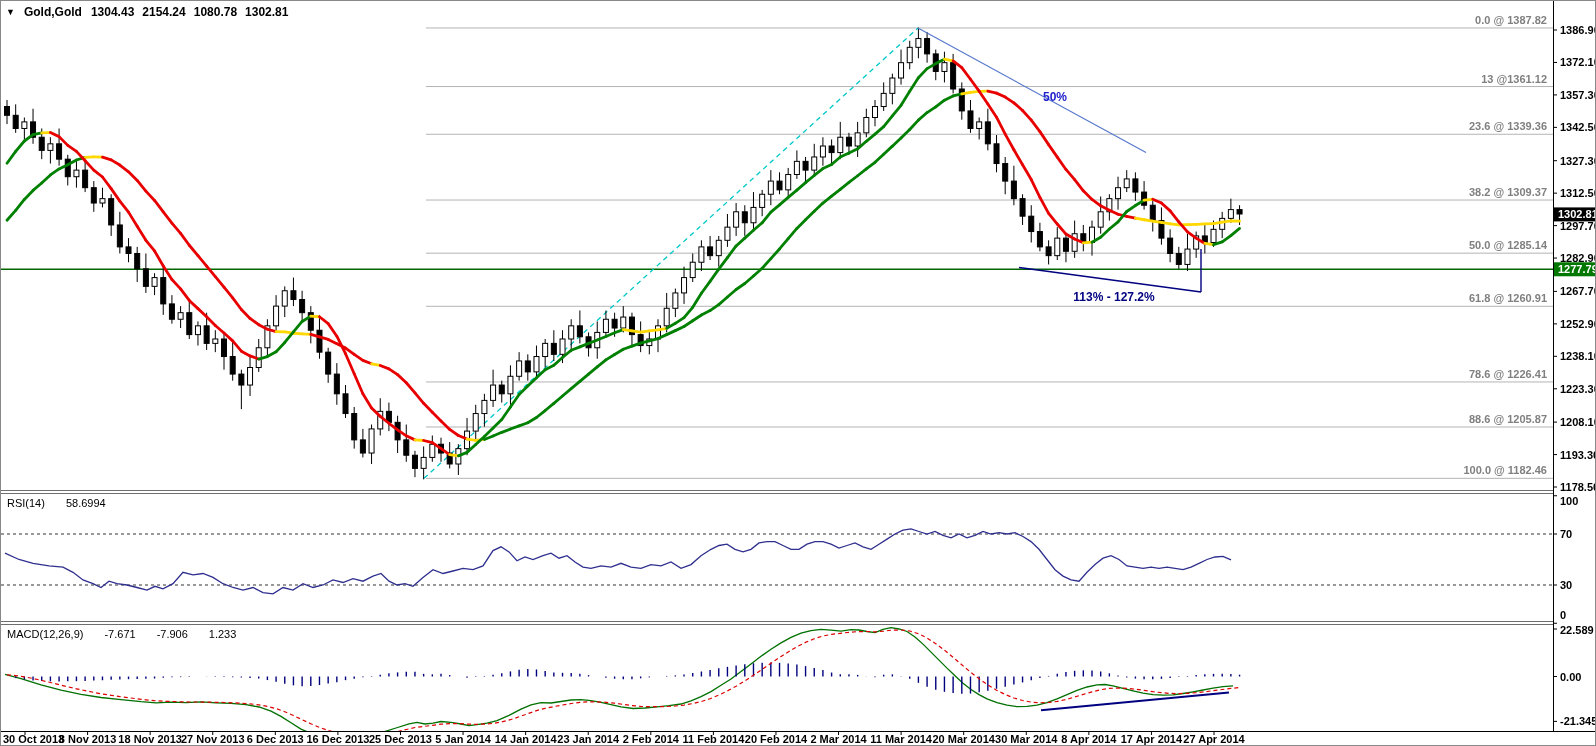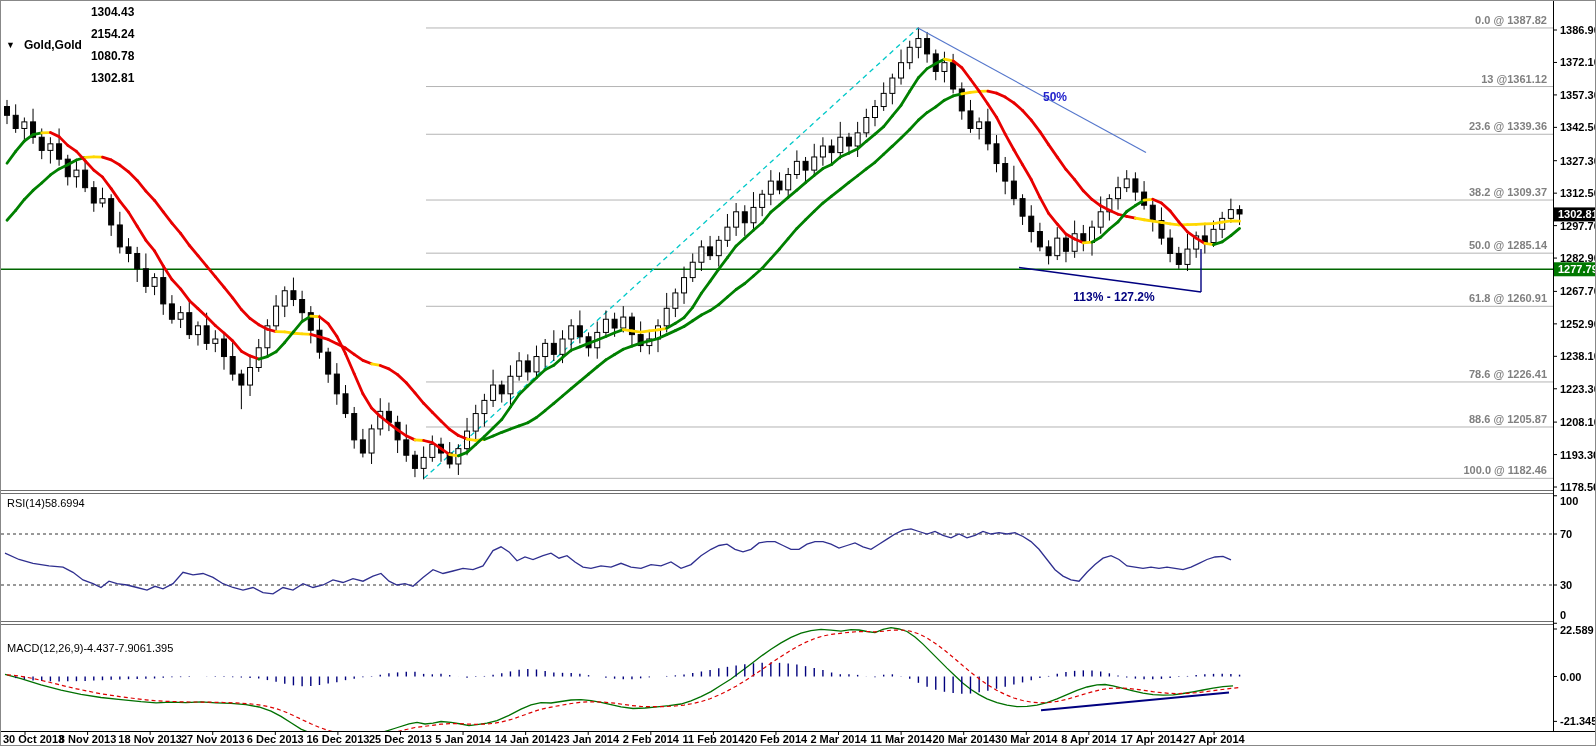--- a/index.html
+++ b/index.html
@@ -1,52 +1,52 @@
 <!DOCTYPE html>
 <html><head>
 <meta charset="utf-8">
 <style>
   html,body{margin:0;padding:0;background:#fff;}
   #app{position:relative;width:1596px;height:746px;background:#fff;border:1px solid #888;box-sizing:border-box;
        font-family:"Liberation Sans",sans-serif;overflow:hidden;}
   .hdr{position:absolute;display:flex;gap:9px;align-items:center;font-size:12px;font-weight:bold;color:#000;z-index:5;}
   #main-header{left:5px;top:4px;}
-  .ind-hdr{position:absolute;display:flex;gap:0;font-size:11px;font-weight:normal;color:#000;z-index:5;justify-content:space-between;}
+  .ind-hdr{position:absolute;display:flex;gap:21px;font-size:11px;font-weight:normal;color:#000;z-index:5;justify-content:space-between;}
   #rsi-header{left:6px;top:496px;}
-  #macd-header{left:6px;top:641px;}
+  #macd-header{left:6px;top:627px;}
   .tri{font-size:9px;line-height:9px;cursor:pointer;}
   .sep{position:absolute;left:0;width:1552px;height:2px;border-top:1px solid #6e6e6e;border-bottom:1px solid #6e6e6e;background:#fff;z-index:4;}
   svg text{font-family:"Liberation Sans",sans-serif;}
 </style>
 </head>
 <body>
 
 <div id="app">
 
   <div id="main-header" class="hdr">
     <span class="tri">▼</span>
     <span>Gold,Gold</span>
-    <span style="display:flex;gap:8px;flex-direction:column;">
+    <span style="display:flex;gap:8px;">
       <span>1304.43</span>
       <span>2154.24</span>
       <span>1080.78</span>
       <span>1302.81</span>
     </span>
   </div>
 
   <div id="rsi-header" class="ind-hdr">
     <span>RSI(14)</span>
     <span>58.6994</span>
   </div>
 
   <div id="macd-header" class="ind-hdr">
     <span>MACD(12,26,9)</span>
-    <span>-4.437</span>
+    <span>-7.671</span>
     <span>-7.906</span>
-    <span>1.395</span>
+    <span>1.233</span>
   </div>
 
   <div class="sep" style="top:489px;"></div>
   <div class="sep" style="top:620px;"></div>
 
   <svg id="chart-svg" width="1594" height="744">
     <defs>
       <clipPath id="clip-main">
           <rect x="0" y="0" width="1552" height="489"></rect>
         </clipPath>

